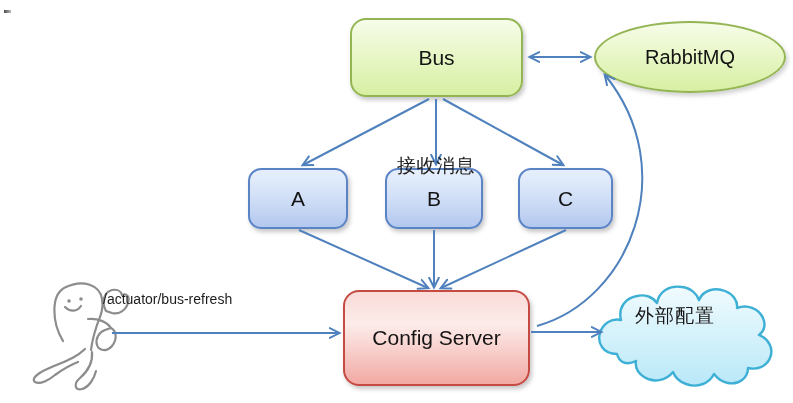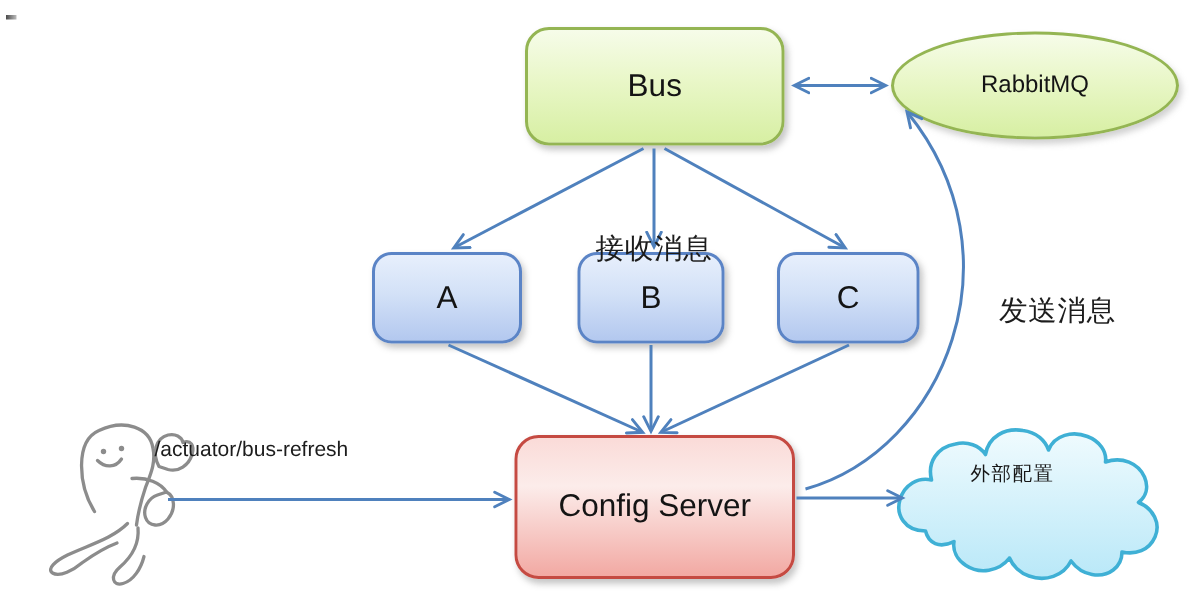--- a/index.html
+++ b/index.html
@@ -20,35 +20,35 @@
   }
   .blue{
     background:linear-gradient(180deg,#e7effc 0%,#d3e1f7 45%,#b3c8ef 100%);
     border:2px solid #5b84c6;border-radius:13px;font-size:21px;
   }
   .red{
     background:linear-gradient(180deg,#fadbd8 0%,#fcecea 35%,#f2a9a3 100%);
     border:2.5px solid #c54a42;border-radius:16px;font-size:21px;
   }
   .bus{left:350px;top:18px;width:173px;height:79px;border-radius:16px;font-size:21px;}
-  .rabbitmq{left:594px;top:21px;width:192px;height:72px;border-radius:50%;font-size:16px;box-shadow:2px 3px 4px rgba(140,140,140,.4);}
+  .rabbitmq{left:594px;top:21px;width:192px;height:72px;border-radius:50%;font-size:20px;box-shadow:2px 3px 4px rgba(140,140,140,.4);}
   .svc-a{left:248px;top:168px;width:100px;height:61px;}
   .svc-b{left:385px;top:168px;width:98px;height:61px;}
   .svc-c{left:518px;top:168px;width:95px;height:61px;}
   .config{left:343px;top:290px;width:187px;height:96px;}
   .edge-label{
     position:absolute;z-index:6;color:#1c1c1c;font-size:19px;
     letter-spacing:.5px;white-space:nowrap;
   }
   .lbl-receive{left:397px;top:114px;margin-top:39px;}
   .lbl-send{left:666px;top:194px;}
   .lbl-refresh{left:103px;top:291px;font-size:14px;letter-spacing:0;}
   .cloud-text{
     position:absolute;left:608px;top:305px;width:134px;z-index:6;
-    text-align:center;color:#161616;font-size:13px;line-height:22px;letter-spacing:1px;
+    text-align:center;color:#161616;font-size:19px;line-height:22px;letter-spacing:1px;
   }
   .artifact{position:absolute;left:4px;top:10px;width:7px;height:3px;z-index:6;
     background:linear-gradient(90deg,#4a4a4a,#bdbdbd);}
 </style>
 </head>
 <body>
 
 <div class="canvas">
 
   <div class="artifact"></div>
@@ -66,21 +66,20 @@
     <span>B</span>
   </div>
   <div class="node blue svc-c">
     <span>C</span>
   </div>
   <div class="node red config">
     <span>Config Server</span>
   </div>
 
   <div class="edge-label lbl-receive">接收消息</div>
-  <div class="edge-label lbl-send">发送消息</div>
   <div class="edge-label lbl-refresh">/actuator/bus-refresh</div>
 
   <div class="cloud-text">
     <div>外部配置</div>
   </div>
 
   <svg class="layer" viewBox="0 0 793 403">
     <defs>
       <marker id="ah" viewBox="0 0 12 12" refX="9.5" refY="6" markerWidth="13" markerHeight="13" markerUnits="userSpaceOnUse" orient="auto-start-reverse">
         <path d="M1,1.5 L10,6 L1,10.5" fill="none" stroke="#4f81bd" stroke-width="1.8" stroke-linecap="round"></path>

